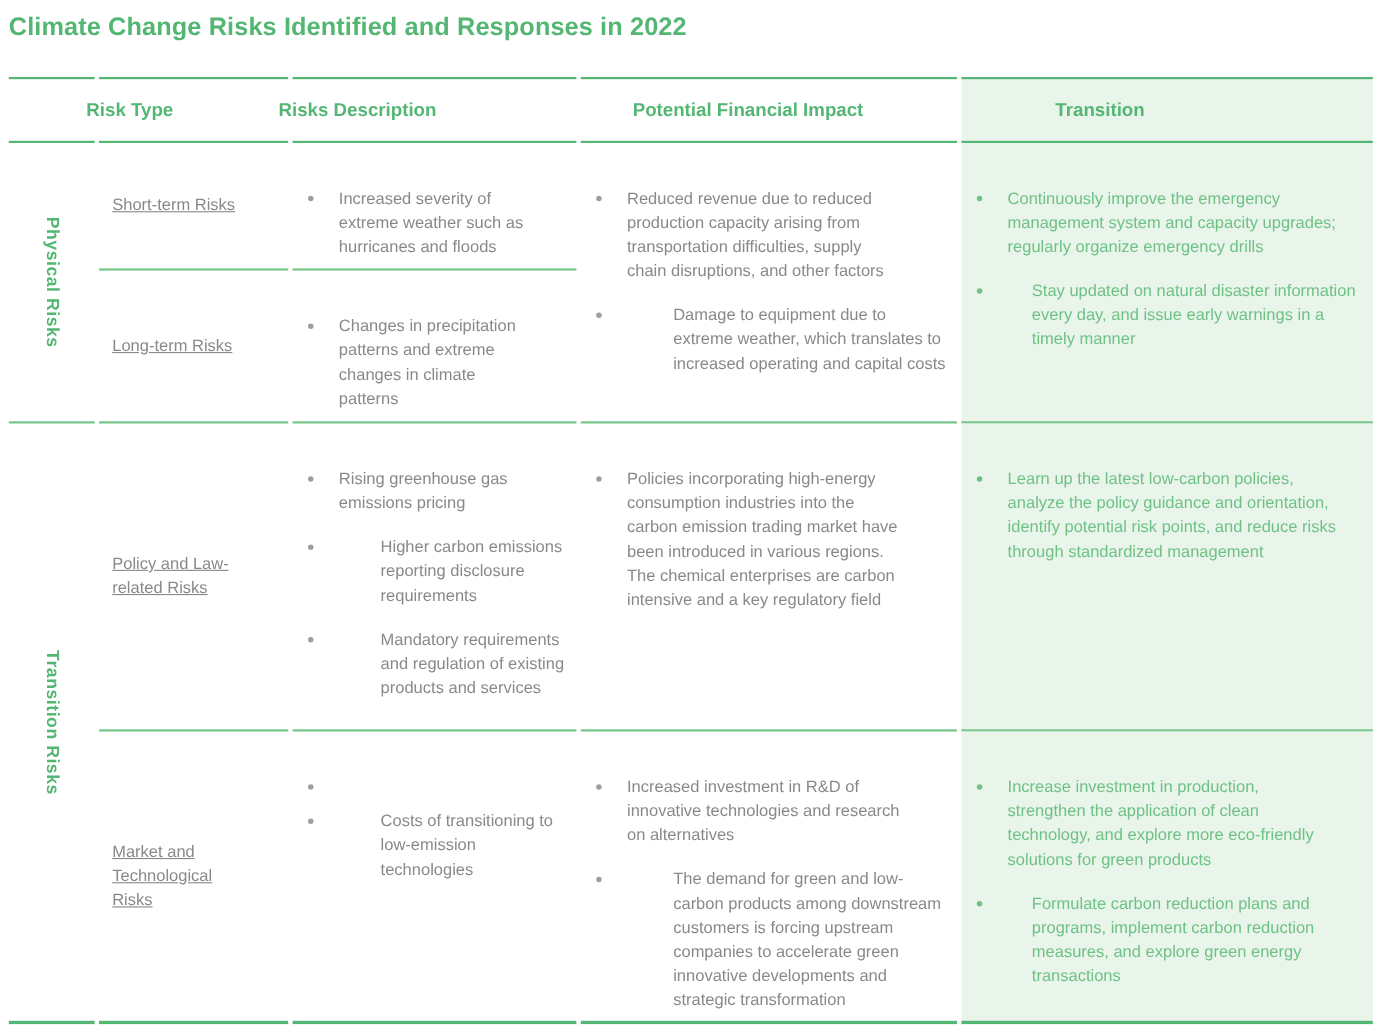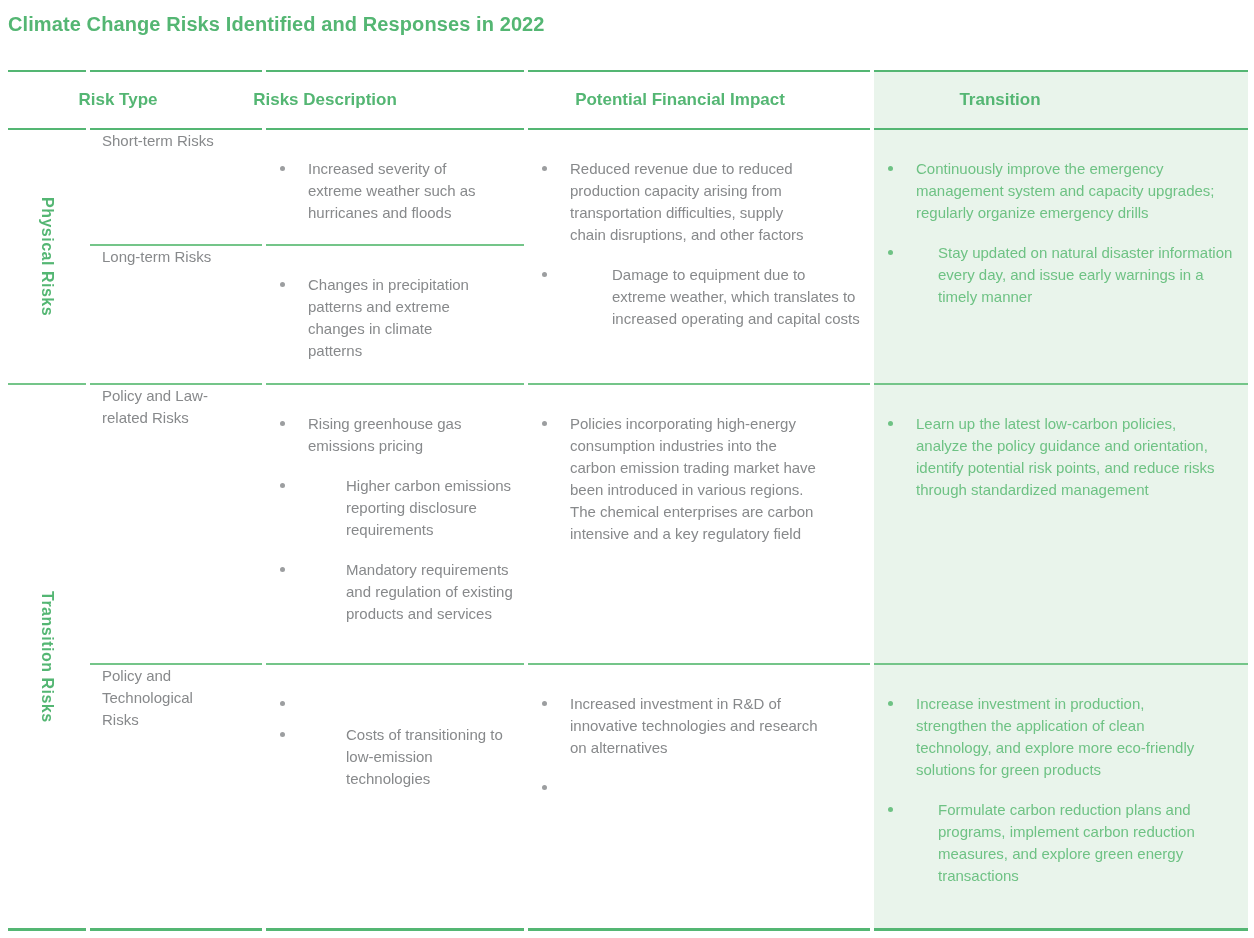--- a/index.html
+++ b/index.html
@@ -12,21 +12,21 @@
   }
   *{box-sizing:border-box;margin:0;padding:0;}
   html,body{background:#ffffff;}
   body{
     width:1254px;height:938px;overflow:hidden;
     font-family:"Liberation Sans","DejaVu Sans",sans-serif;
     color:var(--gray);
   }
   .title{
     margin:12px 0 0 8px;
-    font-size:20px;line-height:24px;font-weight:700;color:var(--green);
+    font-size:23px;line-height:24px;font-weight:700;color:var(--green);
     letter-spacing:.1px;
   }
   .risk-table{
     display:grid;
     grid-template-columns:78px 172px 258px 342px 374px;
     grid-template-rows:60px 116px 139px 280px 266px;
     column-gap:4px;
     width:1240px;
     margin:34px 16px 0 8px;
   }
@@ -49,24 +49,24 @@
 
   .panel{background:var(--panel);}
 
   .group-cell{display:flex;align-items:center;justify-content:center;}
   .vlabel{
     writing-mode:vertical-rl;text-orientation:mixed;
     font-size:16px;font-weight:700;color:var(--green);letter-spacing:.5px;
     white-space:nowrap;
   }
 
-  .type-cell{display:flex;padding-left:12px;}
+  .type-cell{display:flex;align-items:center;padding-left:12px;text-decoration:underline;}
   .type-cell span{max-width:122px;font-size:15px;line-height:22px;color:var(--gray);}
 
-  .content-cell{padding:28px 8px 8px 14px;}
+  .content-cell{padding:40px 8px 8px 14px;}
   .bullet-item{display:flex;align-items:flex-start;}
   .bullet-item + .bullet-item{margin-top:18px;justify-content:space-between;}
   .dot{flex:none;width:5px;height:5px;border-radius:50%;background:#9c9ea0;margin-top:8px;}
   .btext{margin-left:23px;font-size:15px;line-height:22px;color:var(--gray);}
   .desc .btext{max-width:170px;}
   .impact .btext{max-width:250px;}
   .resp .dot{background:var(--resp-text);}
   .resp .btext{max-width:302px;color:var(--resp-text);}
 </style>
 </head>
@@ -165,38 +165,39 @@
       </div>
     </div>
     <div class="cell gc5 gr4 content-cell resp panel b-mid">
       <div class="bullet-item">
         <span class="dot"></span>
         <span class="btext">Learn up the latest low-carbon policies, analyze the policy guidance and orientation, identify potential risk points, and reduce risks through standardized management</span>
       </div>
     </div>
 
     <div class="cell gc2 gr5 type-cell b-bottom">
-      <span>Policy and Technological Risks</span>
+      <span>Market and Technological Risks</span>
     </div>
     <div class="cell gc3 gr5 content-cell desc b-bottom">
       <div class="bullet-item">
         <span class="dot"></span>
       </div>
       <div class="bullet-item">
         <span class="dot"></span>
         <span class="btext">Costs of transitioning to low-emission technologies</span>
       </div>
     </div>
     <div class="cell gc4 gr5 content-cell impact b-bottom">
       <div class="bullet-item">
         <span class="dot"></span>
         <span class="btext">Increased investment in R&amp;D of innovative technologies and research on alternatives</span>
       </div>
       <div class="bullet-item">
         <span class="dot"></span>
+        <span class="btext">The demand for green and low-carbon products among downstream customers is forcing upstream companies to accelerate green innovative developments and strategic transformation</span>
       </div>
     </div>
     <div class="cell gc5 gr5 content-cell resp panel b-bottom">
       <div class="bullet-item">
         <span class="dot"></span>
         <span class="btext">Increase investment in production, strengthen the application of clean technology, and explore more eco-friendly solutions for green products</span>
       </div>
       <div class="bullet-item">
         <span class="dot"></span>
         <span class="btext">Formulate carbon reduction plans and programs, implement carbon reduction measures, and explore green energy transactions</span>

